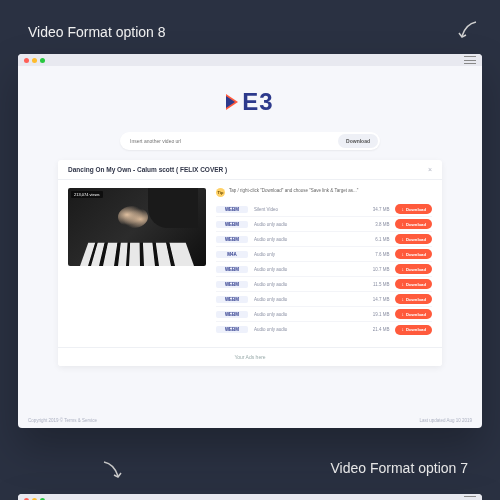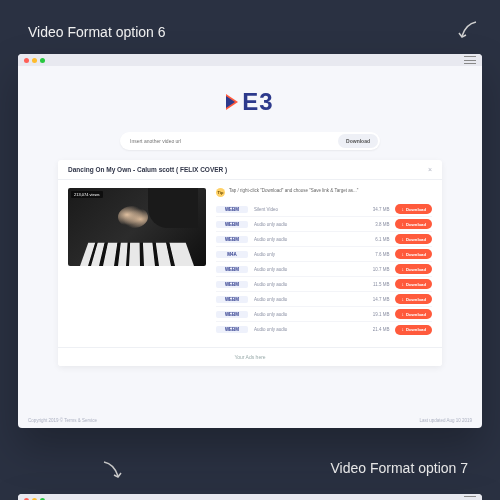--- a/index.html
+++ b/index.html
@@ -333,21 +333,21 @@
     height: 20px;
     background: #f6f7fb;
     border-radius: 4px 4px 0 0;
     box-shadow: 0 20px 40px rgba(0,0,0,.25);
   }
   .window2 .chrome-bar { border-radius: 4px 4px 0 0; }
 </style>
 </head>
 <body>
 
-<div class="label-top">Video Format option 6</div>
+<div class="label-top">Video Format option 8</div>
 <div class="label-bottom">Video Format option 7</div>
 
 <div class="arrow-tr">
   <svg viewBox="0 0 24 24">
       <path d="M20 4 Q10 6 6 18"></path>
       <path d="M3 15 L6 19 L10 17"></path>
     </svg>
 </div>
 <div class="arrow-bl">
   <svg viewBox="0 0 24 24">

